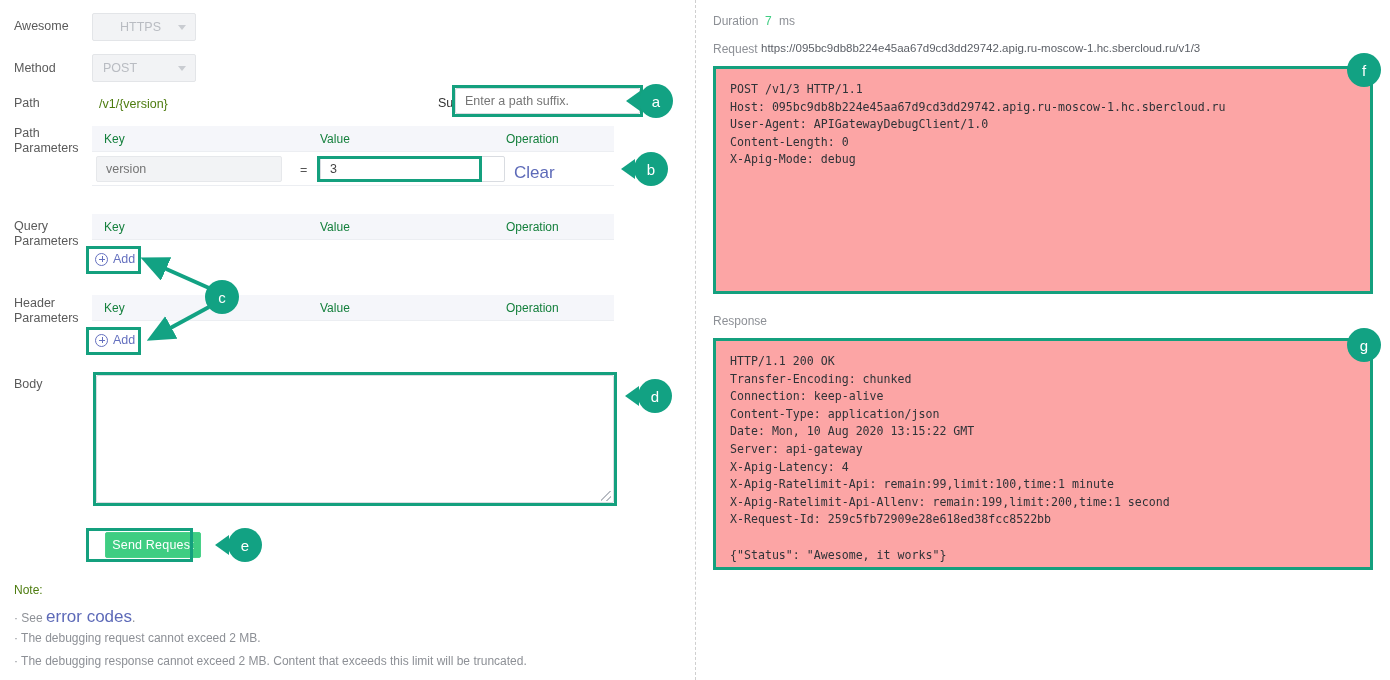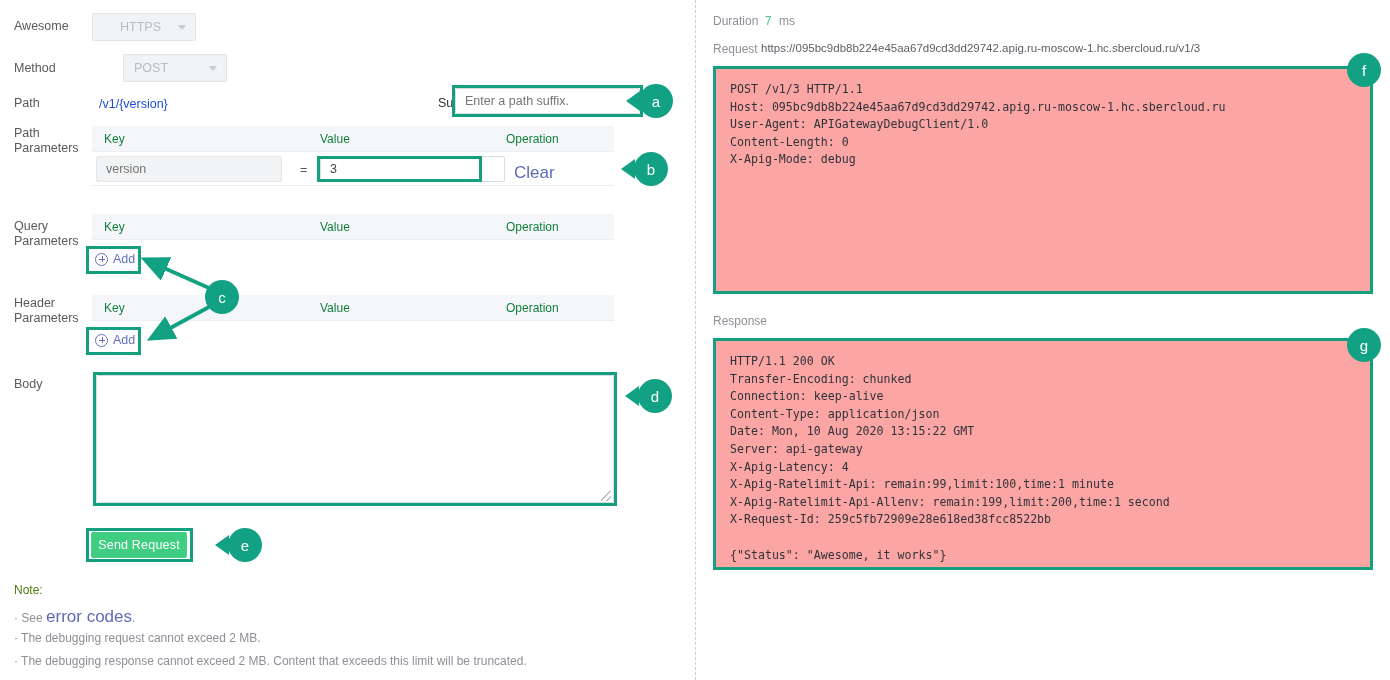--- a/index.html
+++ b/index.html
@@ -45,21 +45,21 @@
     position: absolute; right: 9px; top: 11px;
     width: 0; height: 0;
     border-left: 4px solid transparent;
     border-right: 4px solid transparent;
     border-top: 5px solid #c9ccd1;
   }
 
   .static-text {
     position: absolute;
     font-size: 12.5px;
-    color: #1d4ed8;
+    color: #4d7c0f;
   }
 
   
   .hl {
     position: absolute;
     border: 3px solid #14a07e;
     background: transparent;
     pointer-events: none;
   }
 
@@ -137,20 +137,21 @@
   .sendbtn {
     position: absolute;
     background: #3fcd82;
     color: #ffffff;
     font-size: 12.5px;
     border: 1px solid #49d189;
     border-radius: 2px;
     display: flex; align-items: center; justify-content: center;
     cursor: pointer;
     letter-spacing: .2px;
+    margin-left: 14px;
   }
 
   .note-title { position: absolute; font-size: 12px; color: #4d7c0f; }
   .note-item  { position: absolute; font-size: 12px; color: #8d9096; }
 
   
   .right { position: absolute; left: 695px; top: 0; width: 695px; height: 680px; }
   .meta-label { position: absolute; font-size: 12px; color: #8d9096; }
   .meta-val   { position: absolute; font-size: 12px; }
   .dur-num { color: #3fcd82; }
@@ -202,21 +203,21 @@
 
   <div class="left">
 
     <div class="row-label" style="left:14px; top:18px;">Awesome</div>
     <div class="sel" style="left:92px; top:13px;padding-left:27px;">
       <span>HTTPS</span>
       <span class="caret"></span>
     </div>
 
     <div class="row-label" style="left:14px; top:60px;">Method</div>
-    <div class="sel" style="left:92px; top:54px;margin-left:31px;">
+    <div class="sel" style="left:92px; top:54px;">
       <span>POST</span>
       <span class="caret"></span>
     </div>
 
     <div class="row-label" style="left:14px; top:95px;">Path</div>
     <div class="static-text" style="left:99px; top:97px;">/v1/{version}</div>
 
     <div class="static-text" style="left:438px; top:96px; color:#333;">Suffix</div>
     <input class="txtinput" style="left: 455px; top: 88px; width: 185px;" placeholder="Enter a path suffix.">
     <div class="hl" style="left:452px; top:85px; width:191px; height:32px;"></div>

